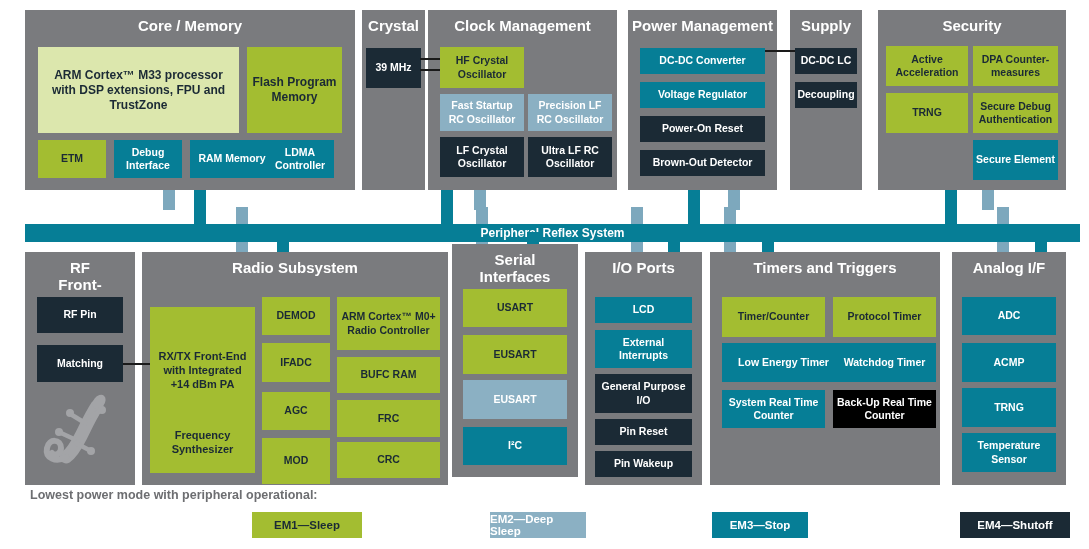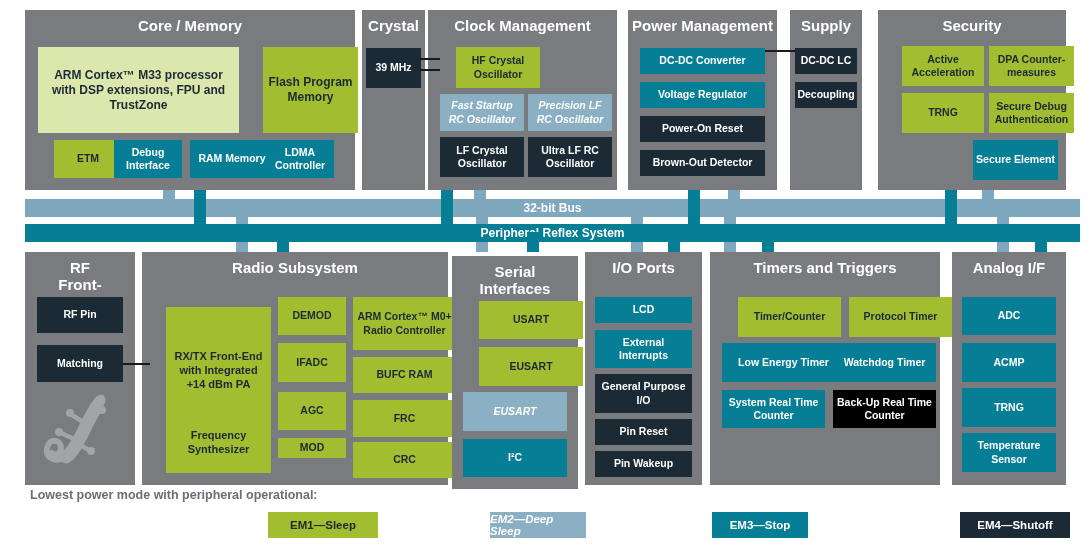--- a/index.html
+++ b/index.html
@@ -7,24 +7,24 @@
     --em3:#067e96; --em4:#1b2a35; --pure-black:#000000; --bus-light:#7da8bd;
     --legend-text:#6d6e71; --line:#1a1a1a; --gecko:#a3a4a7;
   }
   html,body{margin:0;padding:0;background:#fff;}
   .stage{position:relative;width:1089px;height:549px;background:#fff;overflow:hidden;
          font-family:"Liberation Sans",sans-serif;font-weight:bold;}
   .panel{position:absolute;background:var(--panel-gray);z-index:5;box-sizing:border-box;}
   .ptitle{color:#fff;font-size:15px;text-align:center;padding-top:7px;line-height:1.15;}
   .blk{position:absolute;display:flex;align-items:center;justify-content:center;
        text-align:center;font-size:10.5px;line-height:1.25;padding:2px 3px;box-sizing:border-box;}
-  .c-olive{background:var(--em1);color:var(--em4);margin-left:16px;}
+  .c-olive{background:var(--em1);color:var(--em4);}
   .c-lgreen{background:var(--em0);color:var(--em4);}
   .c-teal{background:var(--em3);color:#fff;}
-  .c-lblue{background:var(--em2);color:#fff;font-style:italic;}
+  .c-lblue{background:var(--em2);color:#fff;}
   .c-dark{background:var(--em4);color:#fff;}
   .c-black{background:var(--pure-black);color:#fff;}
   .bus{position:absolute;left:25px;width:1055px;height:18px;color:#fff;font-size:12px;
        text-align:center;line-height:18px;}
   .bus-light{top:199px;background:var(--bus-light);z-index:2;}
   .bus-teal{top:224px;background:var(--em3);z-index:3;}
   .stub{position:absolute;width:12px;}
   .stub.light{background:var(--bus-light);z-index:1;}
   .stub.teal{background:var(--em3);z-index:4;}
   .cline{position:absolute;height:2px;background:var(--line);z-index:6;}
@@ -50,23 +50,20 @@
   <div class="stub teal" style="left:277px;top:232px;height:20px"></div>
   <div class="stub light" style="left:476px;top:207px;height:45px"></div>
   <div class="stub teal" style="left:527px;top:232px;height:20px"></div>
   <div class="stub light" style="left:631px;top:207px;height:45px"></div>
   <div class="stub teal" style="left:668px;top:232px;height:20px"></div>
   <div class="stub light" style="left:724px;top:207px;height:45px"></div>
   <div class="stub teal" style="left:762px;top:232px;height:20px"></div>
   <div class="stub light" style="left:997px;top:207px;height:45px"></div>
   <div class="stub teal" style="left:1035px;top:232px;height:20px"></div>
 
-  <div class="bus bus-light">
-    <span>32-bit Bus</span>
-  </div>
   <div class="bus bus-teal">
     <span>Peripheral Reflex System</span>
   </div>
 
   <div class="panel" style="left:25px;top:10px;width:330px;height:180px">
     <div class="ptitle">Core / Memory</div>
     <div class="blk c-lgreen" style="left:13px;top:37px;width:201px;height:86px;font-size:12px">
       <span>ARM Cortex™ M33 processor with DSP extensions, FPU and TrustZone</span>
       </div>
     <div class="blk c-olive" style="left:222px;top:37px;width:95px;height:86px;font-size:12px">
@@ -194,38 +191,38 @@
       </div>
     <div class="blk c-olive" style="left:120px;top:45px;width:68px;height:38px">
       <span>DEMOD</span>
       </div>
     <div class="blk c-olive" style="left:120px;top:91px;width:68px;height:39px">
       <span>IFADC</span>
       </div>
     <div class="blk c-olive" style="left:120px;top:140px;width:68px;height:38px">
       <span>AGC</span>
       </div>
-    <div class="blk c-olive" style="left:120px;top:186px;width:68px;height:20px">
+    <div class="blk c-olive" style="left:120px;top:186px;width:68px;height:46px">
       <span>MOD</span>
       </div>
     <div class="blk c-olive" style="left:195px;top:45px;width:103px;height:53px">
       <span>ARM Cortex™ M0+ Radio Controller</span>
       </div>
     <div class="blk c-olive" style="left:195px;top:105px;width:103px;height:36px">
       <span>BUFC RAM</span>
       </div>
     <div class="blk c-olive" style="left:195px;top:148px;width:103px;height:37px">
       <span>FRC</span>
       </div>
     <div class="blk c-olive" style="left:195px;top:190px;width:103px;height:36px">
       <span>CRC</span>
       </div>
   </div>
 
-  <div class="panel" style="left:452px;top:256px;width:126px;height:233px">
+  <div class="panel" style="left:452px;top:244px;width:126px;height:233px">
     <div class="ptitle" style="padding:7px 24px 0">Serial Interfaces</div>
     <div class="blk c-olive" style="left:11px;top:45px;width:104px;height:38px">
       <span>USART</span>
       </div>
     <div class="blk c-olive" style="left:11px;top:91px;width:104px;height:39px">
       <span>EUSART</span>
       </div>
     <div class="blk c-lblue" style="left:11px;top:136px;width:104px;height:39px">
       <span>EUSART</span>
       </div>

